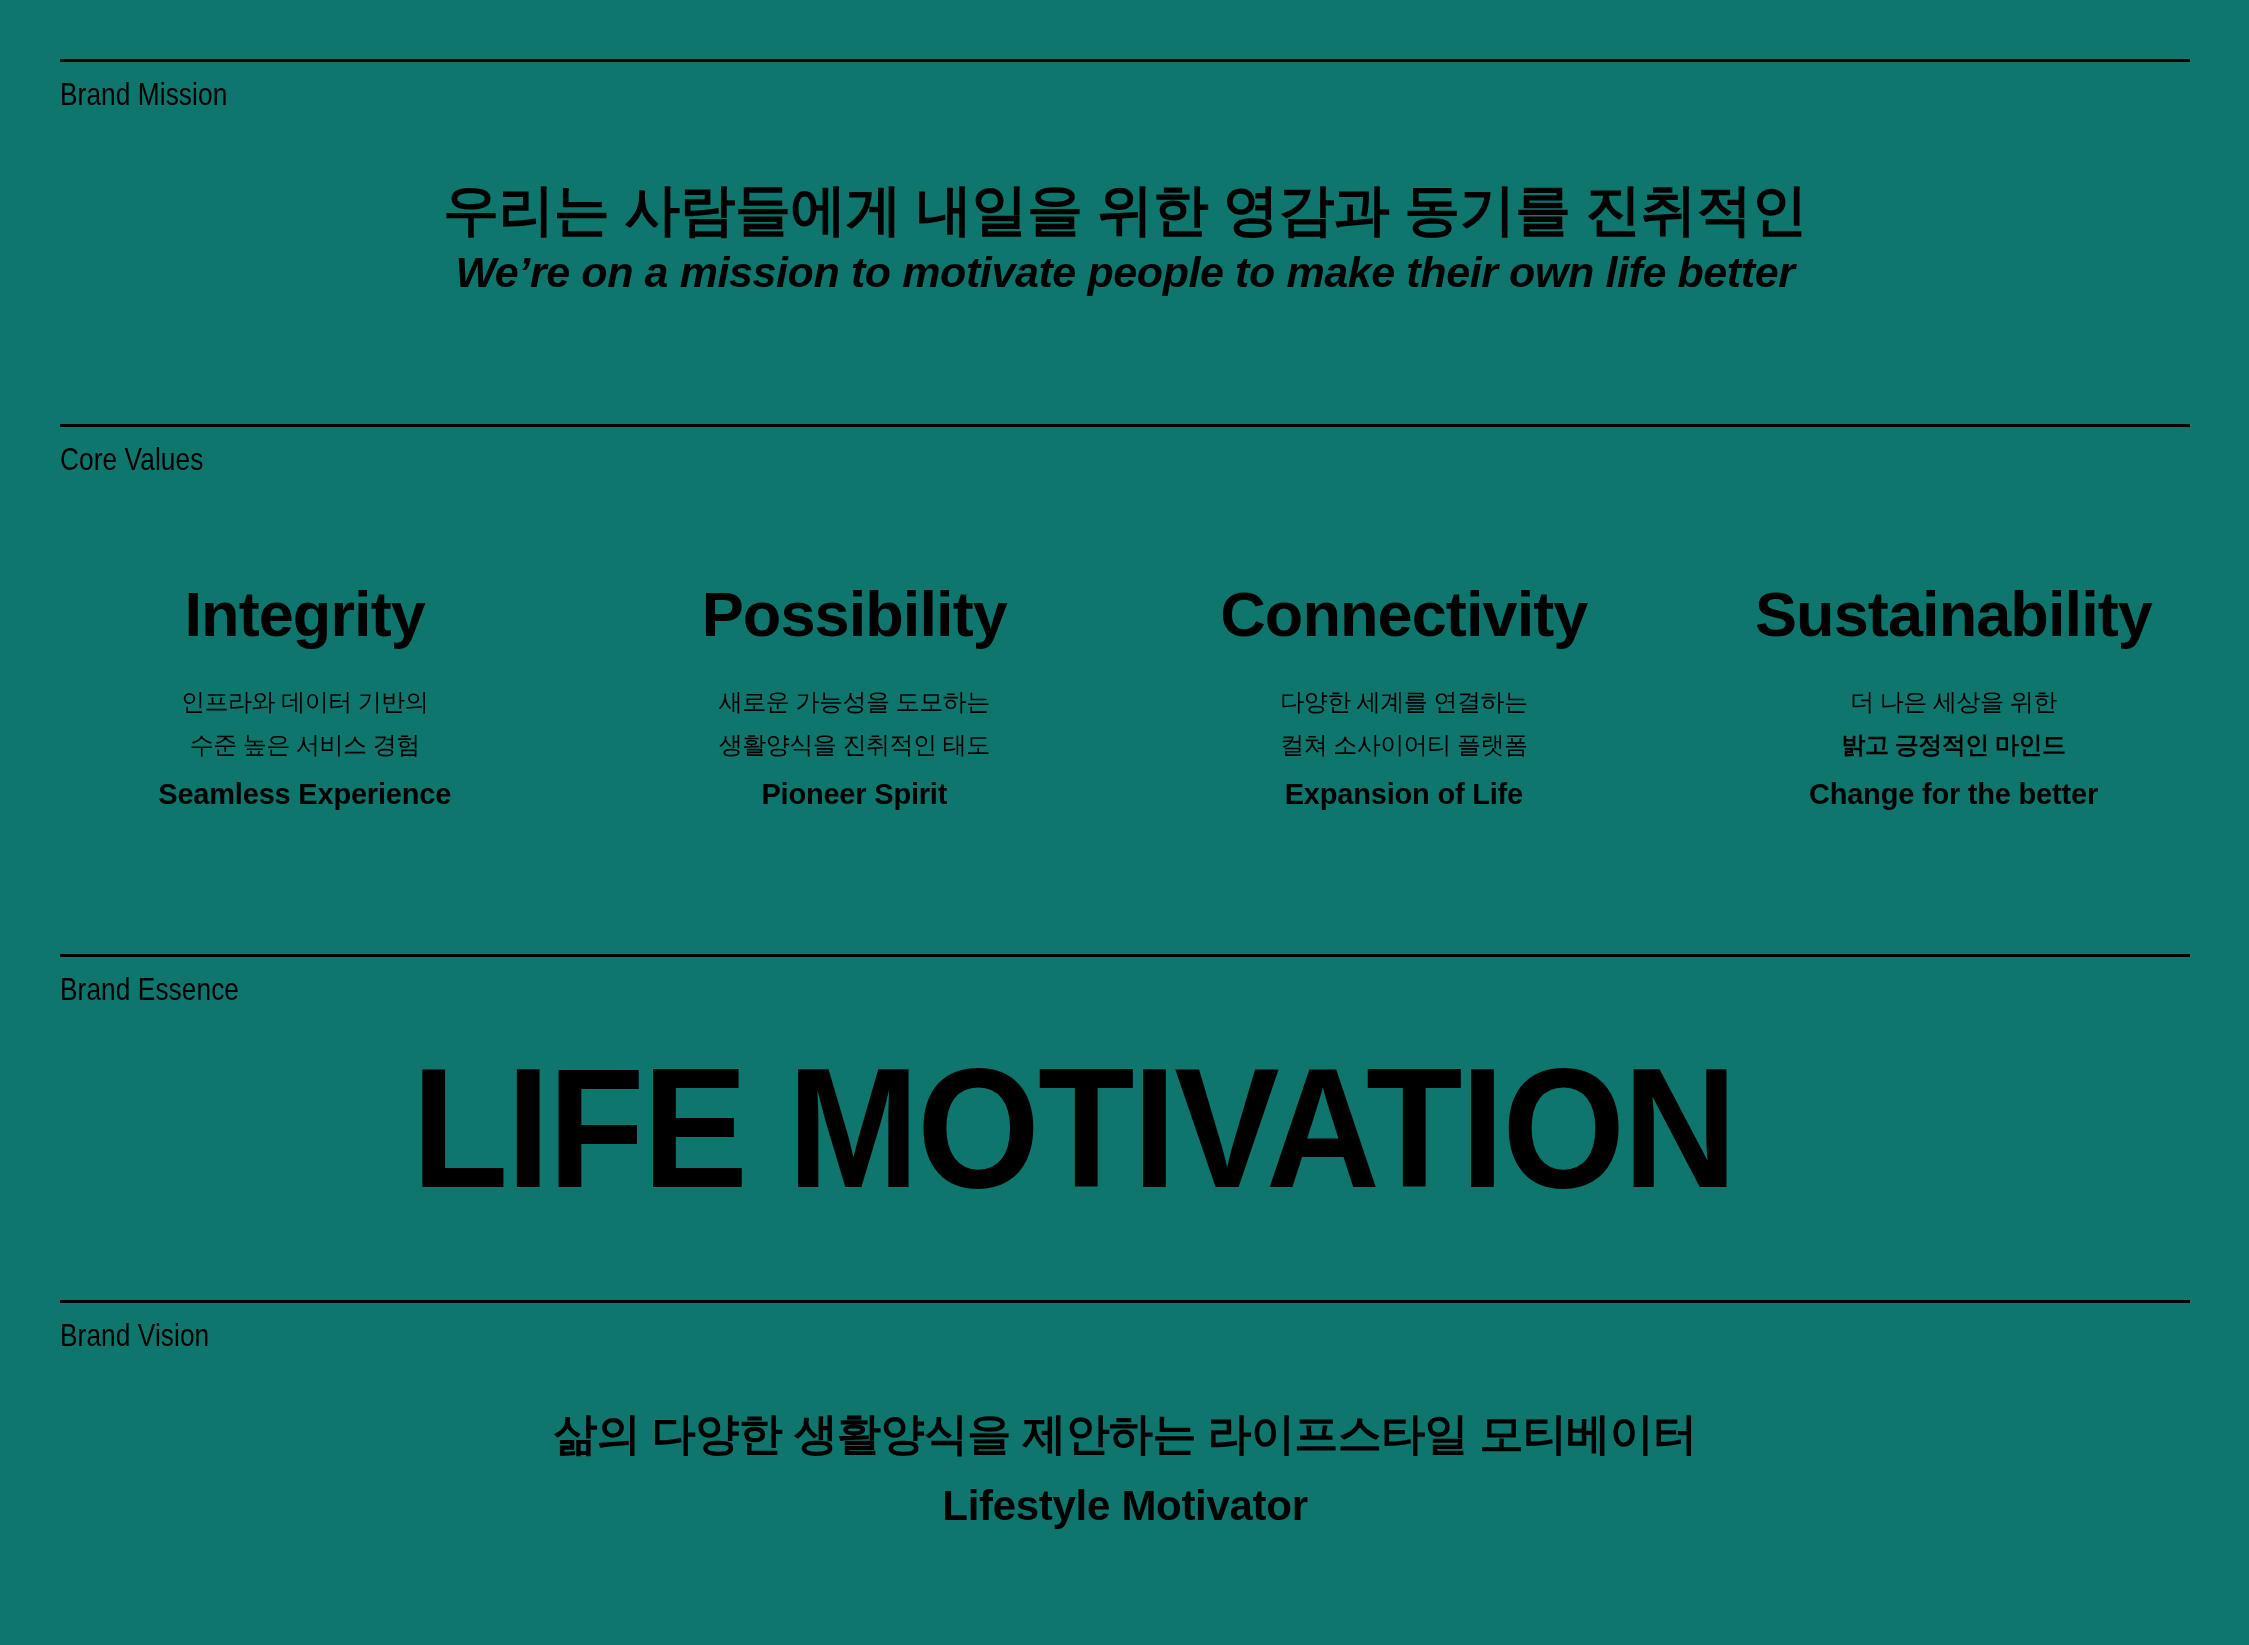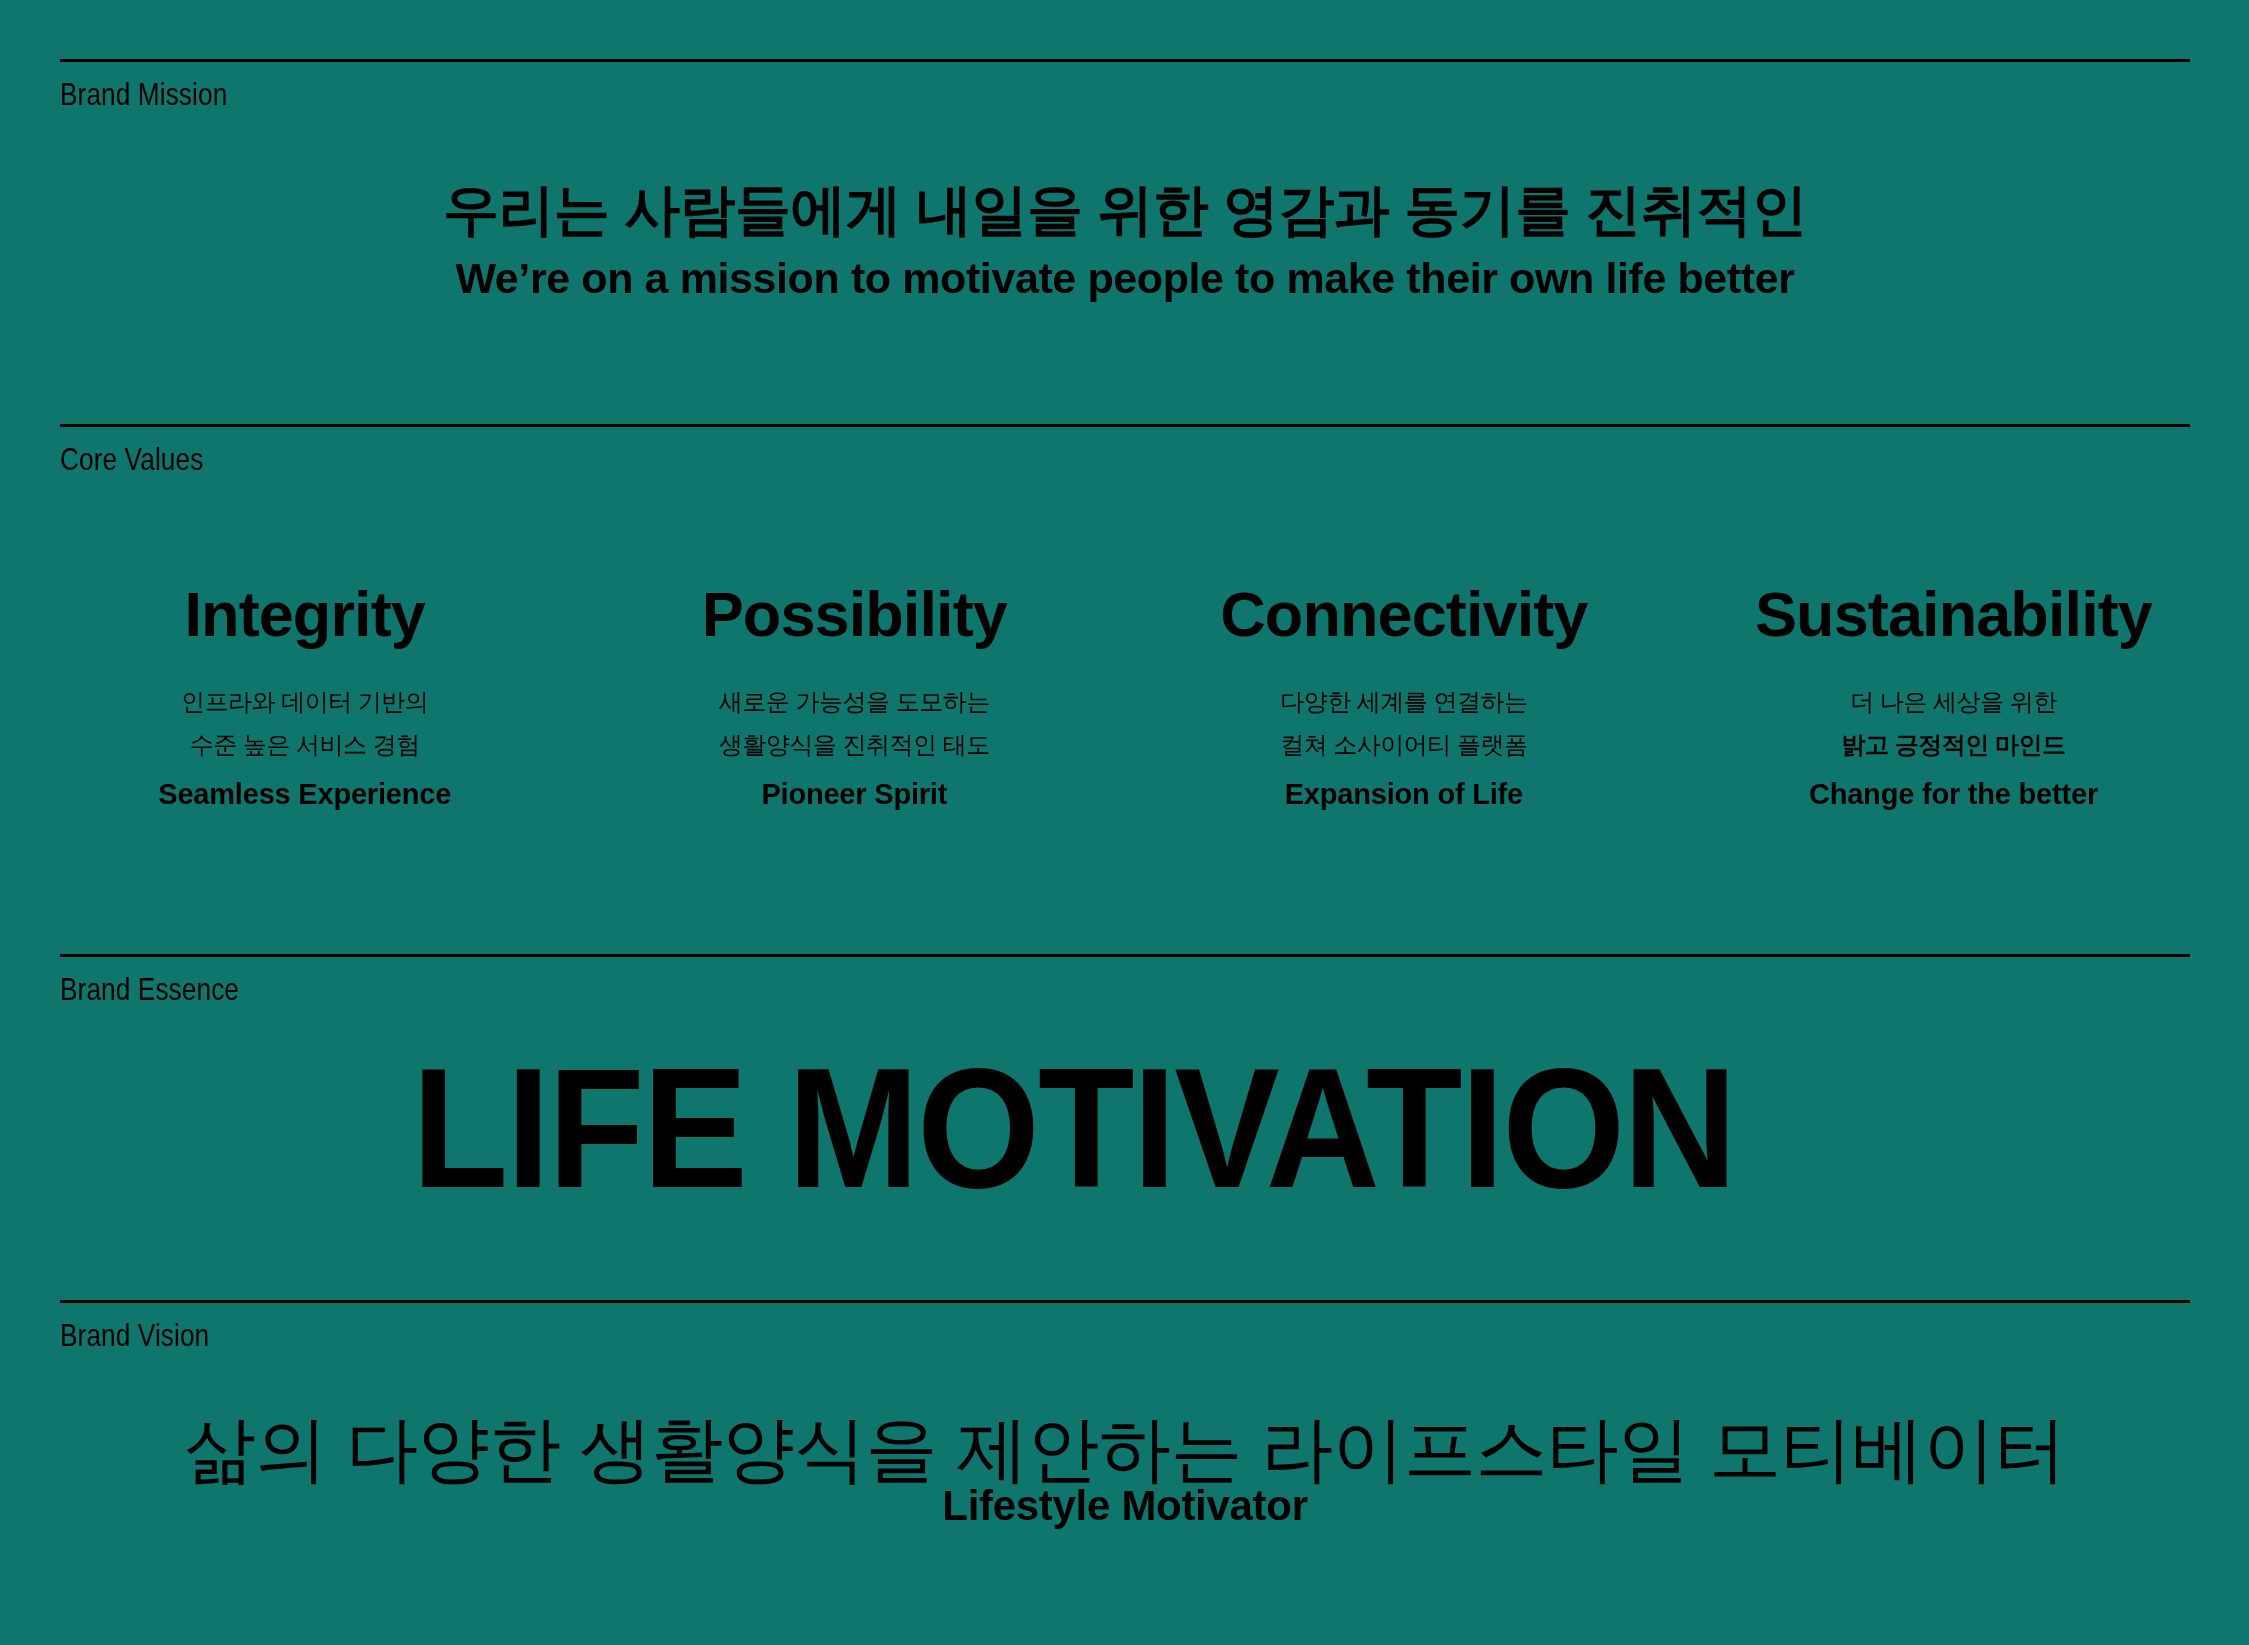--- a/index.html
+++ b/index.html
@@ -118,22 +118,22 @@
     letter-spacing: -2.3px;
     white-space: nowrap;
   }
   .essence span {
     display: inline-block;
     transform: scaleX(0.93);
   }
 
   
   .vision-kr {
-    font-size: 72px;
-    font-weight: 400;
+    font-size: 44px;
+    font-weight: 700;
     line-height: 1.12;
     letter-spacing: -0.6px;
     white-space: nowrap;
   }
   .vision-en {
     font-size: 42px;
     font-weight: 700;
     line-height: 1.12;
     letter-spacing: -0.3px;
     white-space: nowrap;
@@ -143,21 +143,21 @@
 <body style="background: rgb(0, 128, 255); color: rgb(0, 0, 0);">
 
 <div class="page">
 
   <div class="rule" style="top:59px;"></div>
   <div class="sec-label" style="top:79px;">Brand Mission</div>
 
   <div class="center-block" style="top:179px;">
     <div class="mission-kr">우리는 사람들에게 내일을 위한 영감과 동기를 진취적인</div>
   </div>
-  <div class="center-block" style="top:254px;">
+  <div class="center-block" style="top:248px;font-style:italic;">
     <div class="mission-en">We’re on a mission to motivate people to make their own life better</div>
   </div>
 
   <div class="rule" style="top:424px;"></div>
   <div class="sec-label" style="top:444px;">Core Values</div>
 
   <div class="values-row" style="top:583px;">
 
     <div class="value-col">
       <div class="value-title">Integrity</div>

